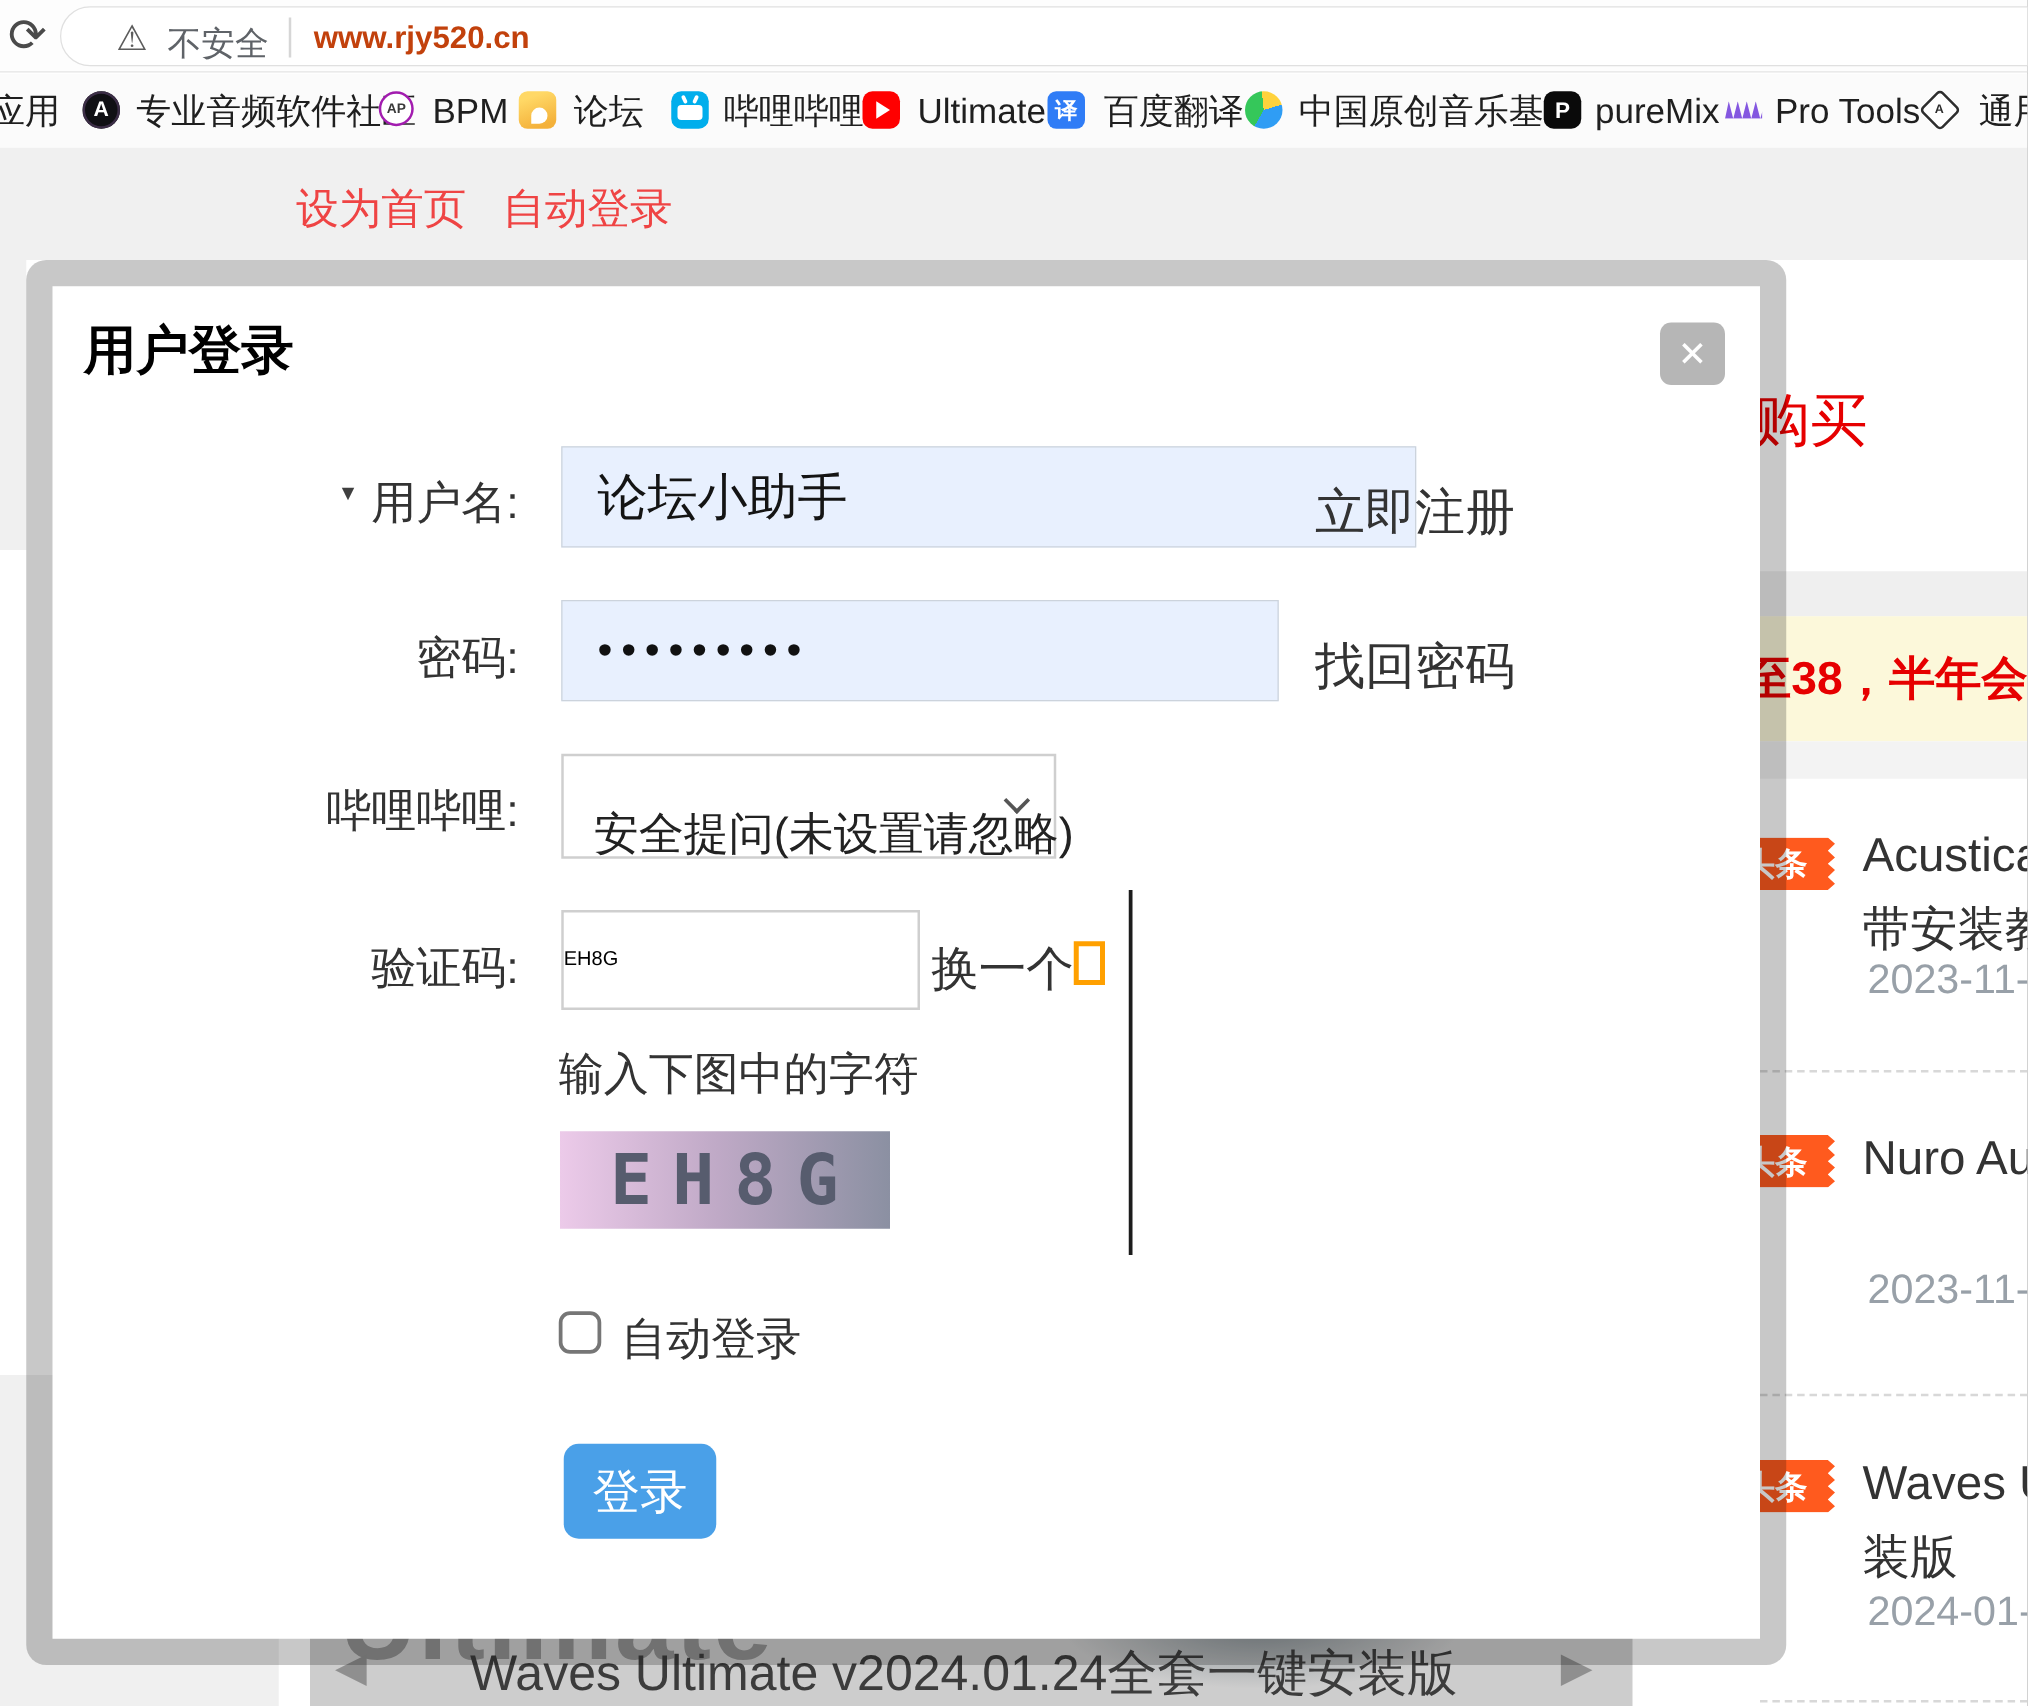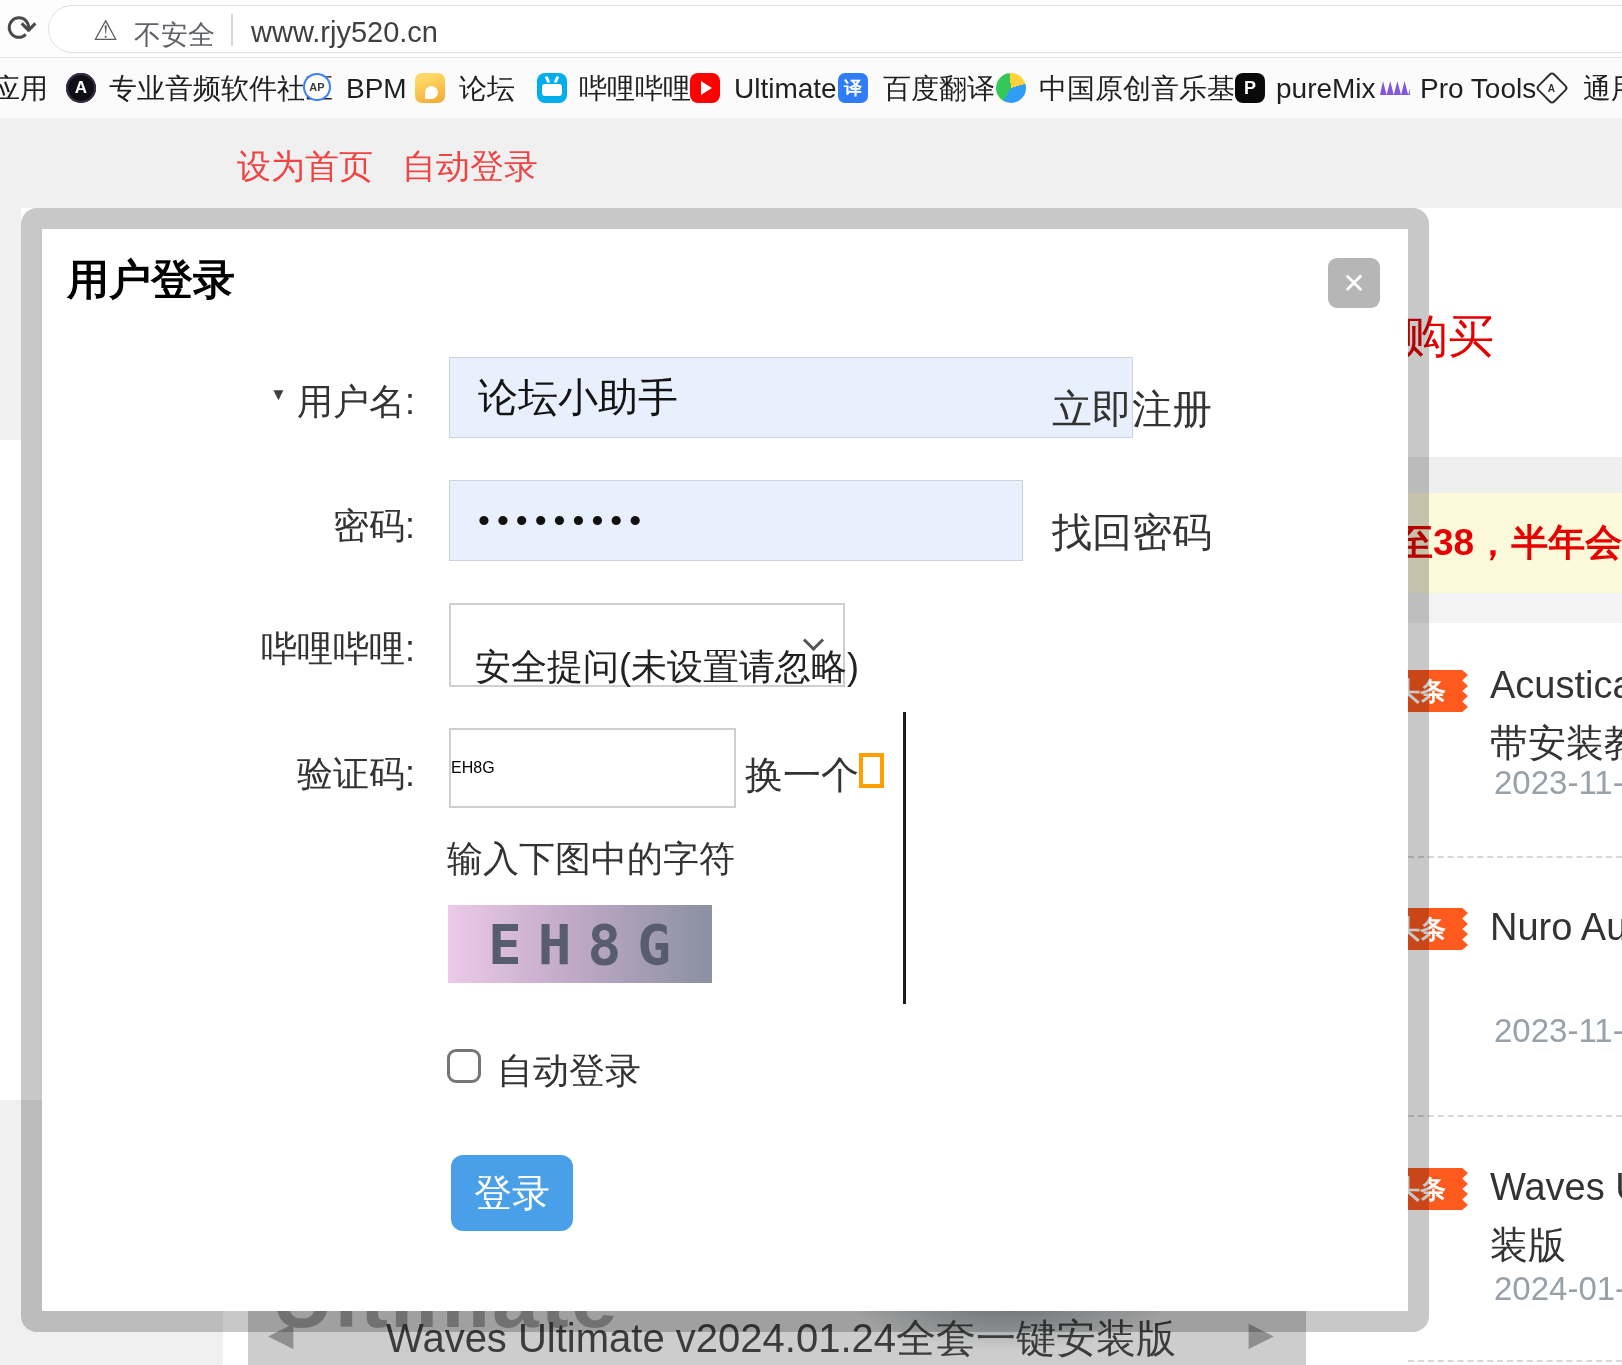--- a/index.html
+++ b/index.html
@@ -6,27 +6,27 @@
   body { font-family:"Liberation Sans","DejaVu Sans",sans-serif; background:#888; }
   #screen { position:relative; width:1622px; height:1365px; background:#ffffff; overflow:hidden; }
 
   
   .toolbar { position:absolute; left:0; top:0; width:1622px; height:58px; background:#fdfdfd; border-bottom:1px solid #e3e3e3; z-index:8; }
   .reload { position:absolute; left:0px; top:4px; width:44px; height:48px; font-size:37px; color:#4a4a4a; display:flex; align-items:center; justify-content:center; }
   .addr-pill { position:absolute; left:48px; top:5px; width:1600px; height:48px; background:#fff; border:1px solid #e0e0e0; border-radius:26px; }
   .warn-tri { position:absolute; left:44px; top:8px; font-size:28px; color:#5c5c5c; }
   .not-secure { position:absolute; left:85px; top:11px; font-size:27px; color:#5f6368; }
   .addr-sep { position:absolute; left:182px; top:8px; width:2px; height:32px; background:#d6d6d6; }
-  .url { position:absolute; left:202px; top:10px; font-size:29px; color:#404040; }
+  .url { position:absolute; left:202px; top:10px; font-size:25px; color:#c2410c;font-weight:bold; }
 
   .bkbar { position:absolute; left:0; top:59px; width:1622px; height:59px; background:#fbfbfb; z-index:8; }
   .bk-label { position:absolute; top:0; height:59px; line-height:59px; font-size:28px; color:#1f1f1f; white-space:nowrap; }
   .ic { position:absolute; top:14px; width:30px; height:30px; border-radius:7px; display:flex; align-items:center; justify-content:center; font-weight:bold; color:#fff; font-size:17px; }
   .ic-audio { background:#101014; border-radius:50%; box-shadow:0 0 0 2px #3b2d46 inset; }
-  .ic-ap { background:#fff; border:2px solid #3b82f6; color:#3a3a3a; border-radius:50%; font-size:11px; width:28px; height:28px; font-weight:bold; }
+  .ic-ap { background:#fff; border:2px solid #a21caf; color:#3a3a3a; border-radius:50%; font-size:11px; width:28px; height:28px; font-weight:bold; }
   .ic-forum { background:linear-gradient(160deg,#ffd866 20%,#f4b13a 85%); }
   .ic-forum .blob { width:13px; height:13px; background:#fff; border-radius:50% 50% 50% 0; margin:8px 0 0 2px; }
   .ic-bili { background:#00aeec; border-radius:8px; }
   .ic-bili .tvscreen { width:20px; height:12px; background:#fff; border-radius:3px; margin-top:4px; }
   .ic-bili:before, .ic-bili:after { content:""; position:absolute; top:3px; width:3px; height:7px; background:#fff; border-radius:2px; }
   .ic-bili:before { left:9px; transform:rotate(-25deg); }
   .ic-bili:after { right:9px; transform:rotate(25deg); }
   .ic-yt { background:#ff0000; border-radius:8px; }
   .ic-yt .play { width:0; height:0; border-left:11px solid #fff; border-top:7px solid transparent; border-bottom:7px solid transparent; margin-left:3px; }
   .ic-trans { background:#2f7cf6; font-size:18px; }
@@ -56,21 +56,21 @@
     clip-path:polygon(6% 0,94% 0,100% 12%,94% 25%,100% 38%,94% 50%,100% 62%,94% 75%,100% 88%,94% 100%,6% 100%,0 88%,6% 75%,0 62%,6% 50%,0 38%,6% 25%,0 12%); }
   .news-title { position:absolute; left:1490px; font-size:38px; color:#333; white-space:nowrap; z-index:1; }
   .news-line2 { position:absolute; left:1490px; font-size:38px; color:#333; white-space:nowrap; z-index:1; }
   .news-date { position:absolute; left:1494px; font-size:33px; color:#98a0a8; white-space:nowrap; z-index:1; }
   .news-dash { position:absolute; left:1408px; width:214px; border-top:2px dashed #d8d8d8; z-index:1; }
 
   
   .caption { position:absolute; left:246px; top:1302px; width:1060px; height:63px; overflow:hidden; z-index:0;
     background:radial-gradient(ellipse 230px 70px at 72% 0%, rgba(35,55,65,.40), transparent 70%), #cdcdcd; }
   .caption .ghost { position:absolute; left:26px; top:-52px; font-size:84px; font-weight:bold; color:#2f2f2f; opacity:.38; letter-spacing:2px; }
-  .caption .cap-title { position:absolute; left:130px; right:130px; top:9px; text-align:right; font-size:40px; color:#3c3c3c; white-space:nowrap; }
+  .caption .cap-title { position:absolute; left:130px; right:130px; top:9px; text-align:left; font-size:40px; color:#3c3c3c; white-space:nowrap; }
   .cap-prev { position:absolute; left:22px; top:12px; font-size:33px; color:#8f8f8f; }
   .cap-next { position:absolute; right:32px; top:12px; font-size:33px; color:#8f8f8f; }
 
   
   .modal { position:absolute; left:21px; top:208px; width:1408px; height:1124px; background:rgba(0,0,0,0.215); border-radius:16px; z-index:5; }
   .modal-inner { position:absolute; left:21px; top:21px; right:21px; bottom:21px; background:#fff; }
   .m-title { position:absolute; left:25px; top:23px; font-size:42px; font-weight:bold; color:#000000; }
   .m-close { position:absolute; left:1286px; top:29px; width:52px; height:50px; background:#b6b6b6; border-radius:9px; color:#fff; font-size:28px; font-weight:bold; display:flex; align-items:center; justify-content:center; }
   .caret { position:absolute; left:228px; top:156px; font-size:17px; color:#3f3f3f; }
   .f-label { position:absolute; width:175px; text-align:right; font-size:36px; color:#333; white-space:nowrap; }

